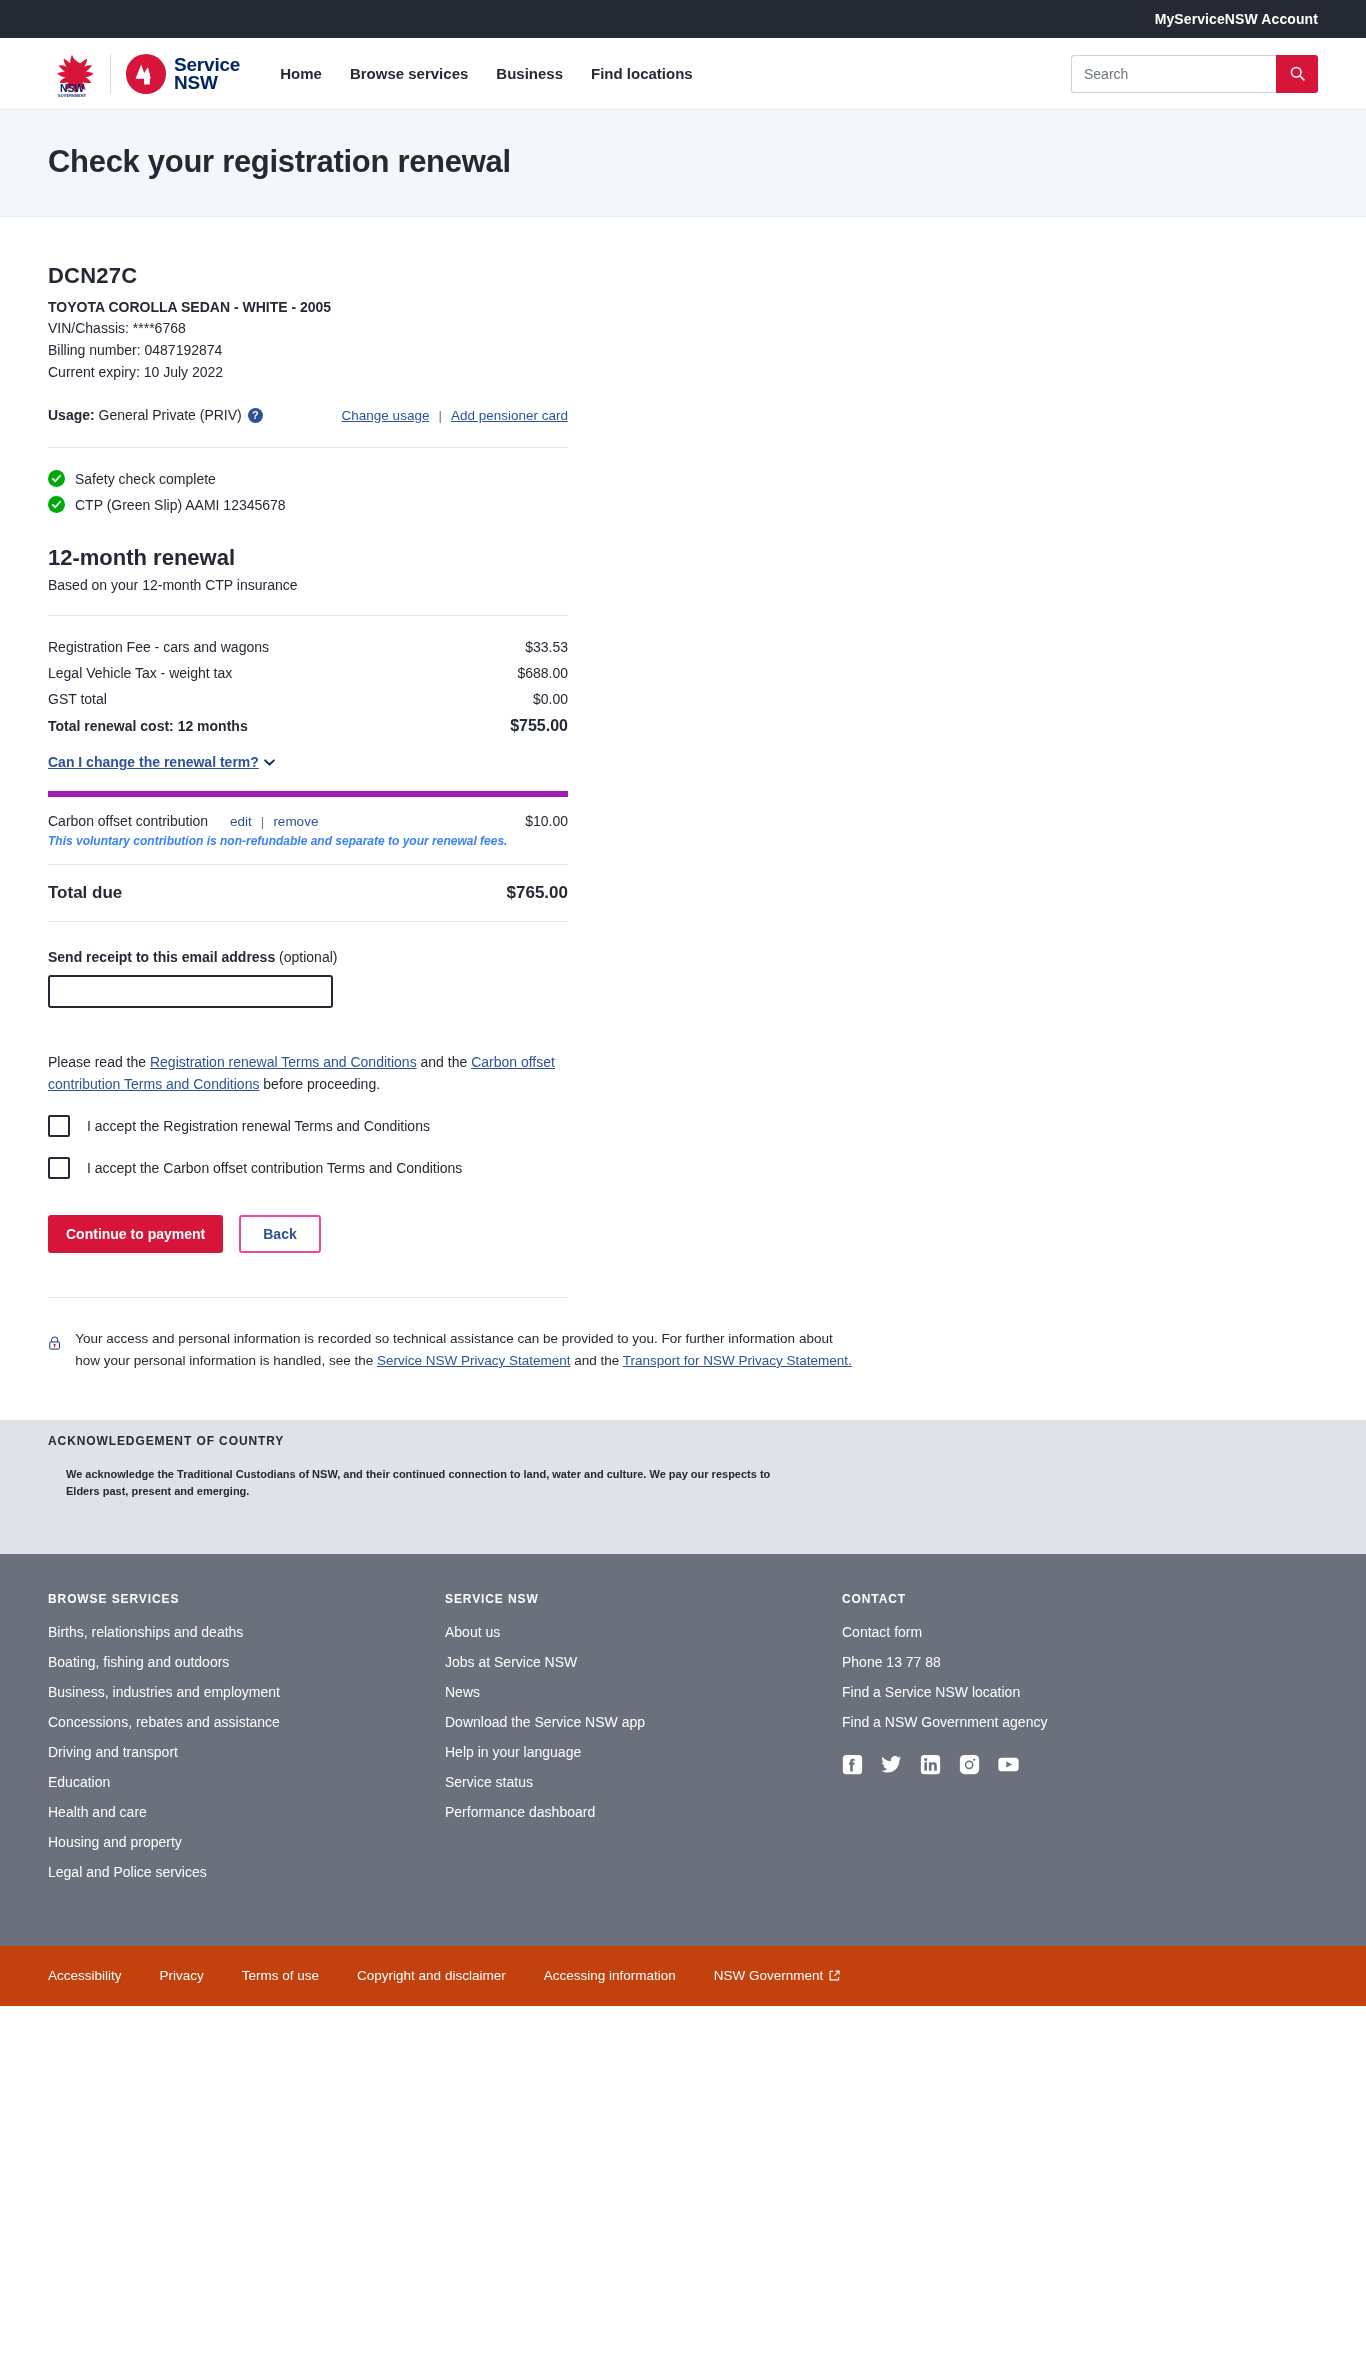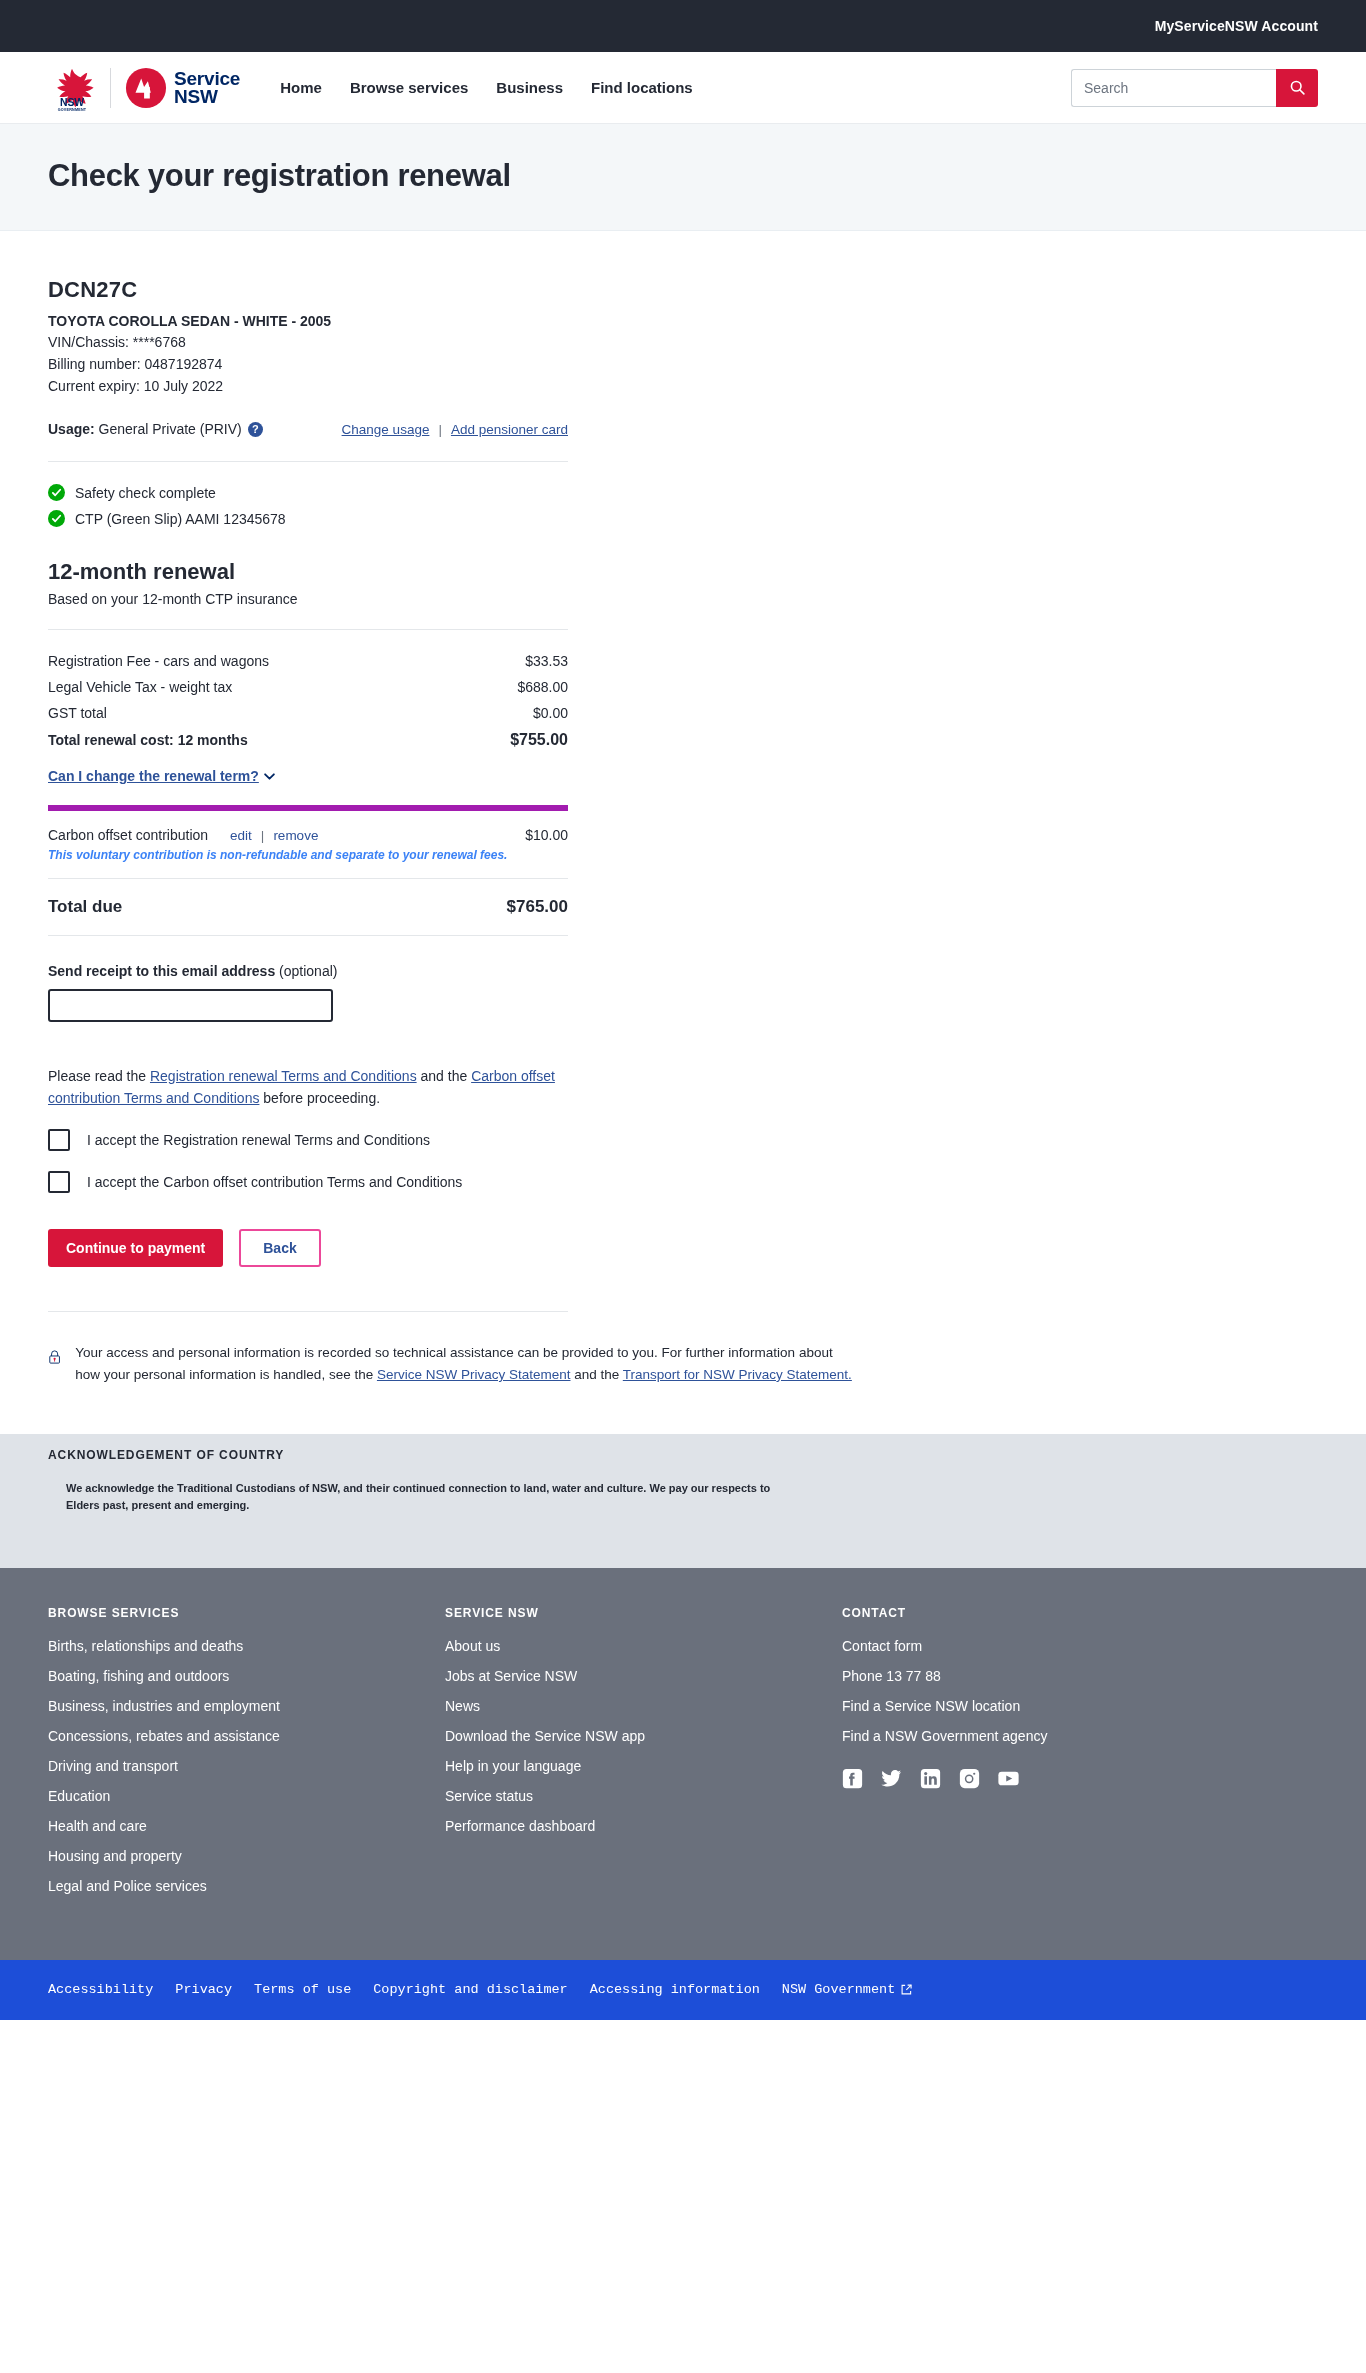--- a/index.html
+++ b/index.html
@@ -8,21 +8,21 @@
     width:1366px;
     font-family: "Liberation Sans", sans-serif;
     background:#ffffff;
     color:#242934;
     -webkit-font-smoothing:antialiased;
   }
 
   
   .utility-bar {
     background:#242934;
-    height:52px;
+    height:38px;
     display:flex;
     align-items:center;
     justify-content:flex-end;
     padding:0 48px;
   }
   .utility-link {
     color:#ffffff;
     font-size:14px;
     font-weight:700;
     text-decoration:none;
@@ -201,22 +201,22 @@
   }
   .footer-link {
     display:block; color:#ffffff; font-size:14px; text-decoration:none;
     margin-bottom:14px;
   }
   .social-row { display:flex; gap:18px; margin-top:24px; }
   .social-icon { width:21px; height:21px; display:block; }
 
   
   .bottom-bar {
-    background:#1d4ed8; padding:0 48px; height:60px;
-    display:flex; align-items:center; gap:22px;font-family:Liberation Mono, monospace;
+    background:#c2410c; padding:0 48px; height:60px;
+    display:flex; align-items:center; gap:38px;
   }
   .bottom-link {
     color:#ffffff; font-size:13.5px; text-decoration:none;
     display:inline-flex; align-items:center; gap:6px;
   }
 </style>
 </head>
 <body>
 
 <div class="utility-bar">

